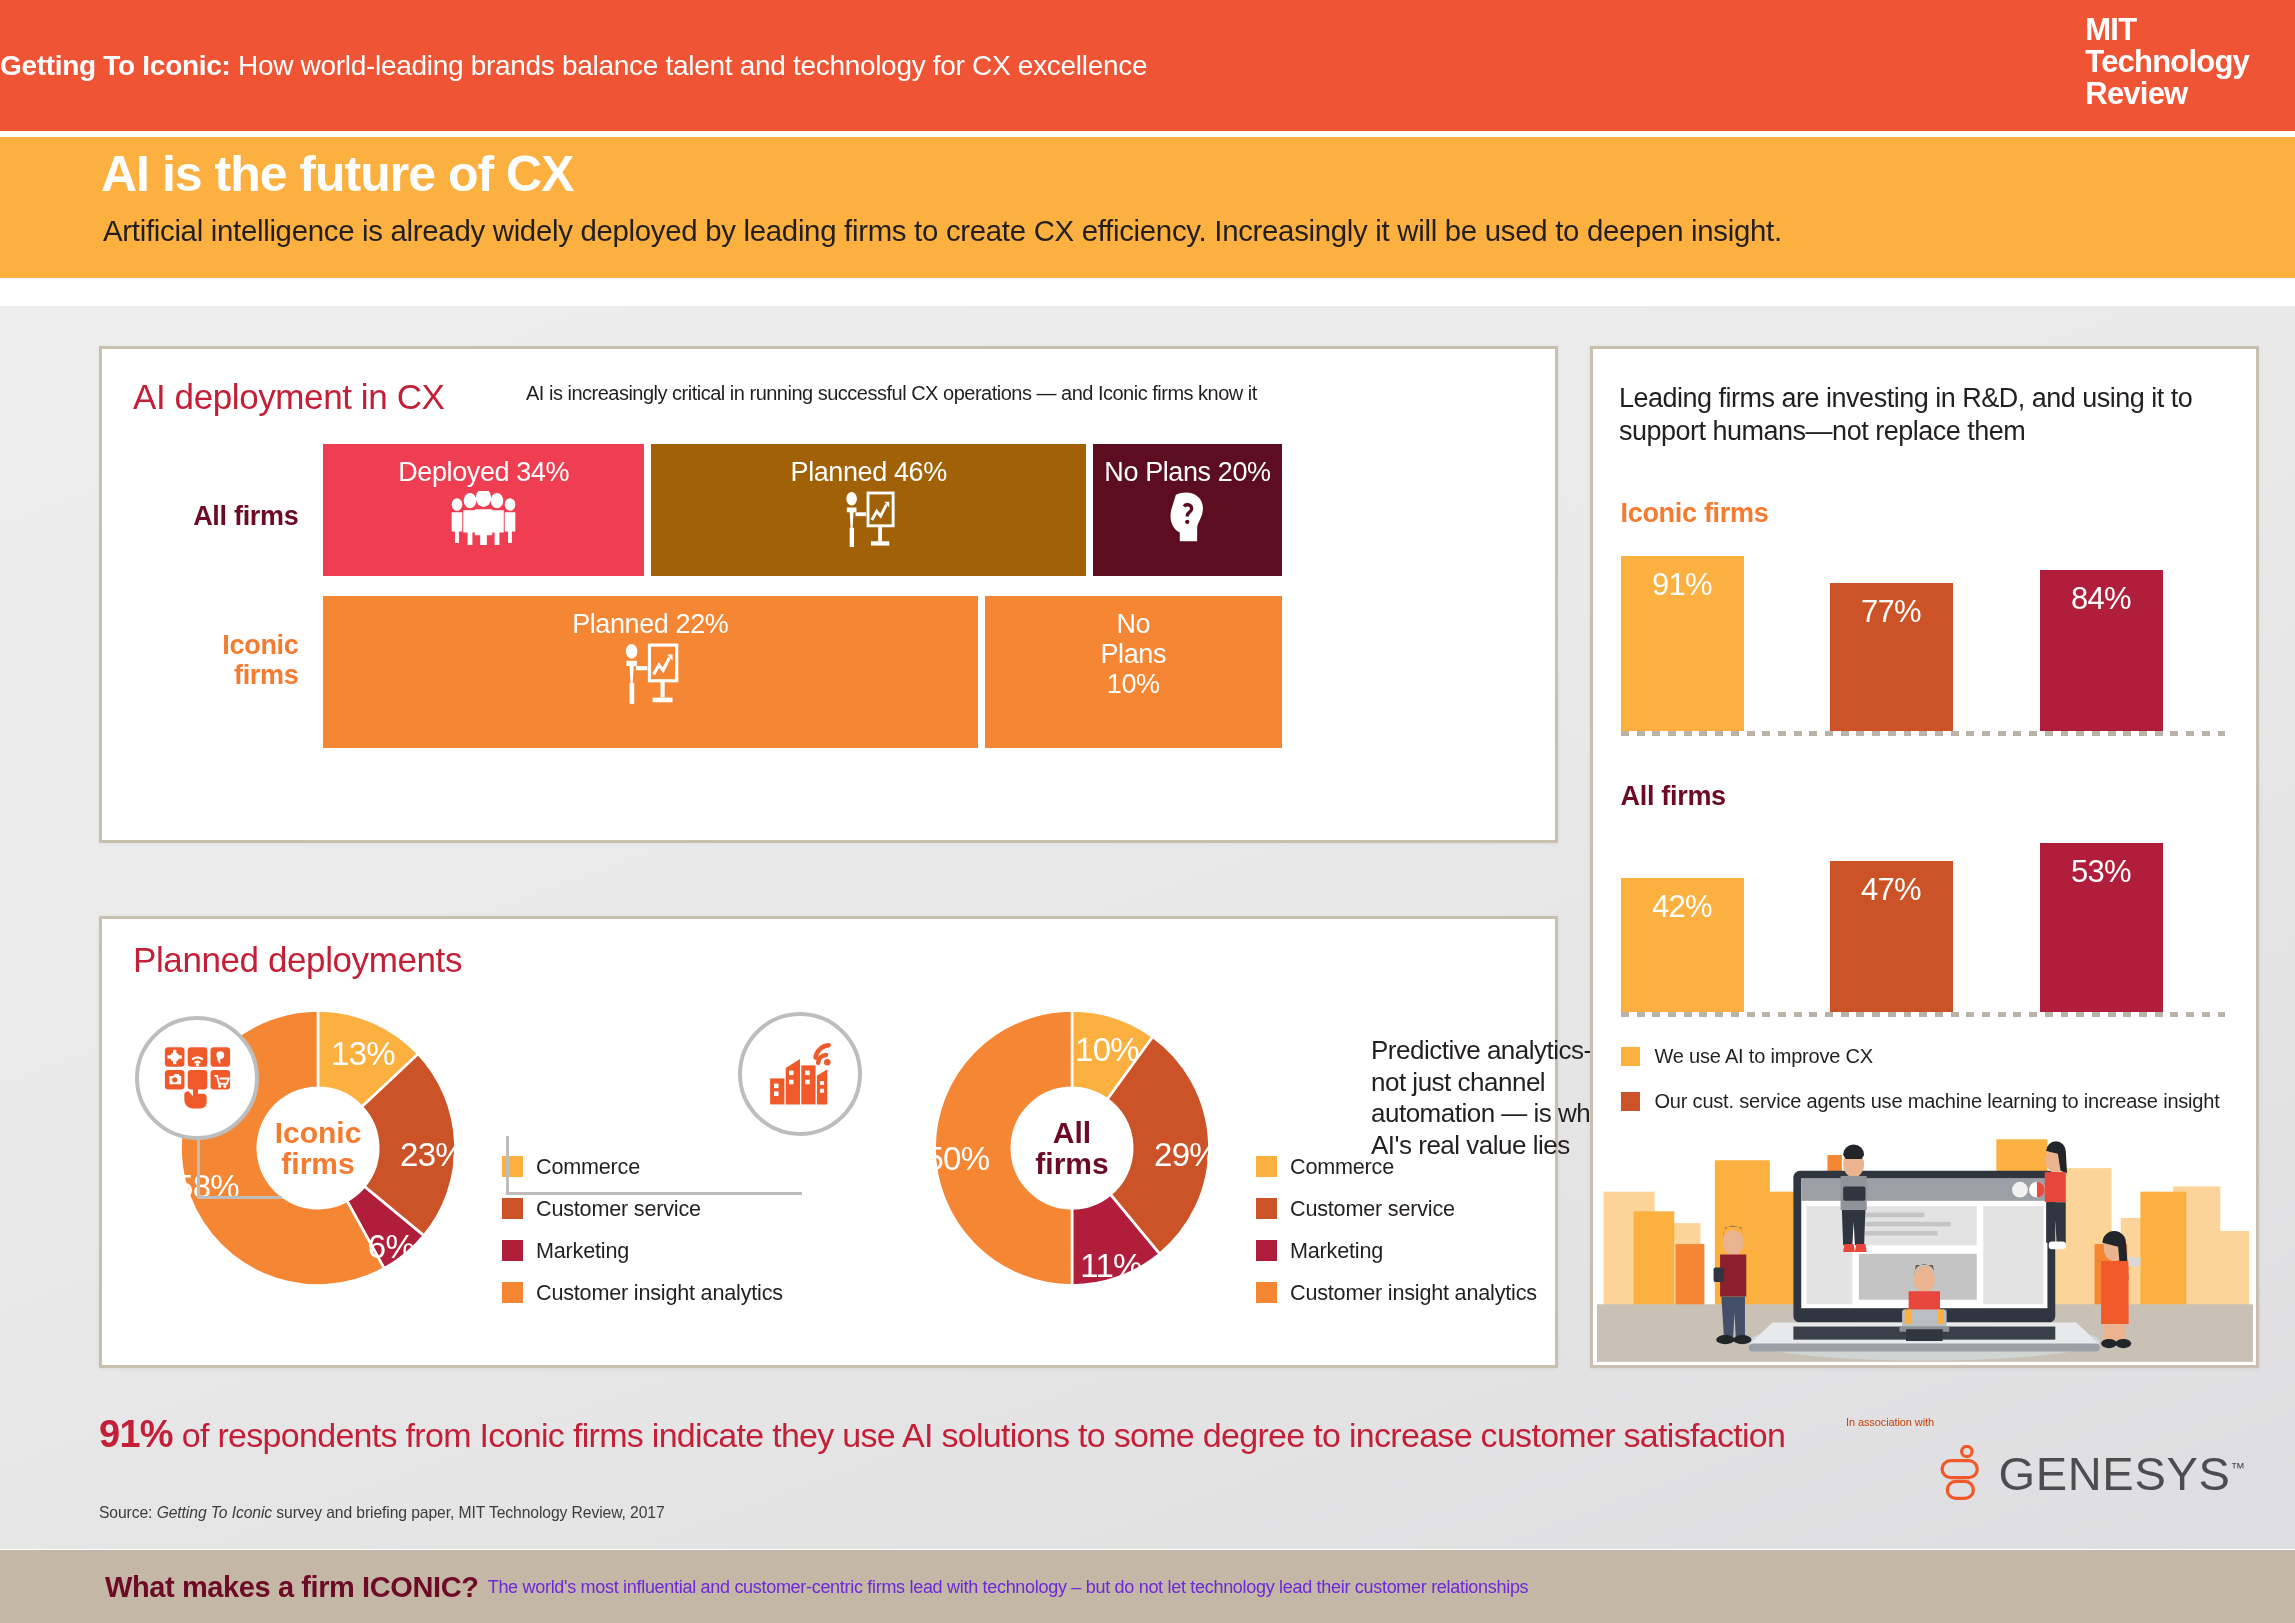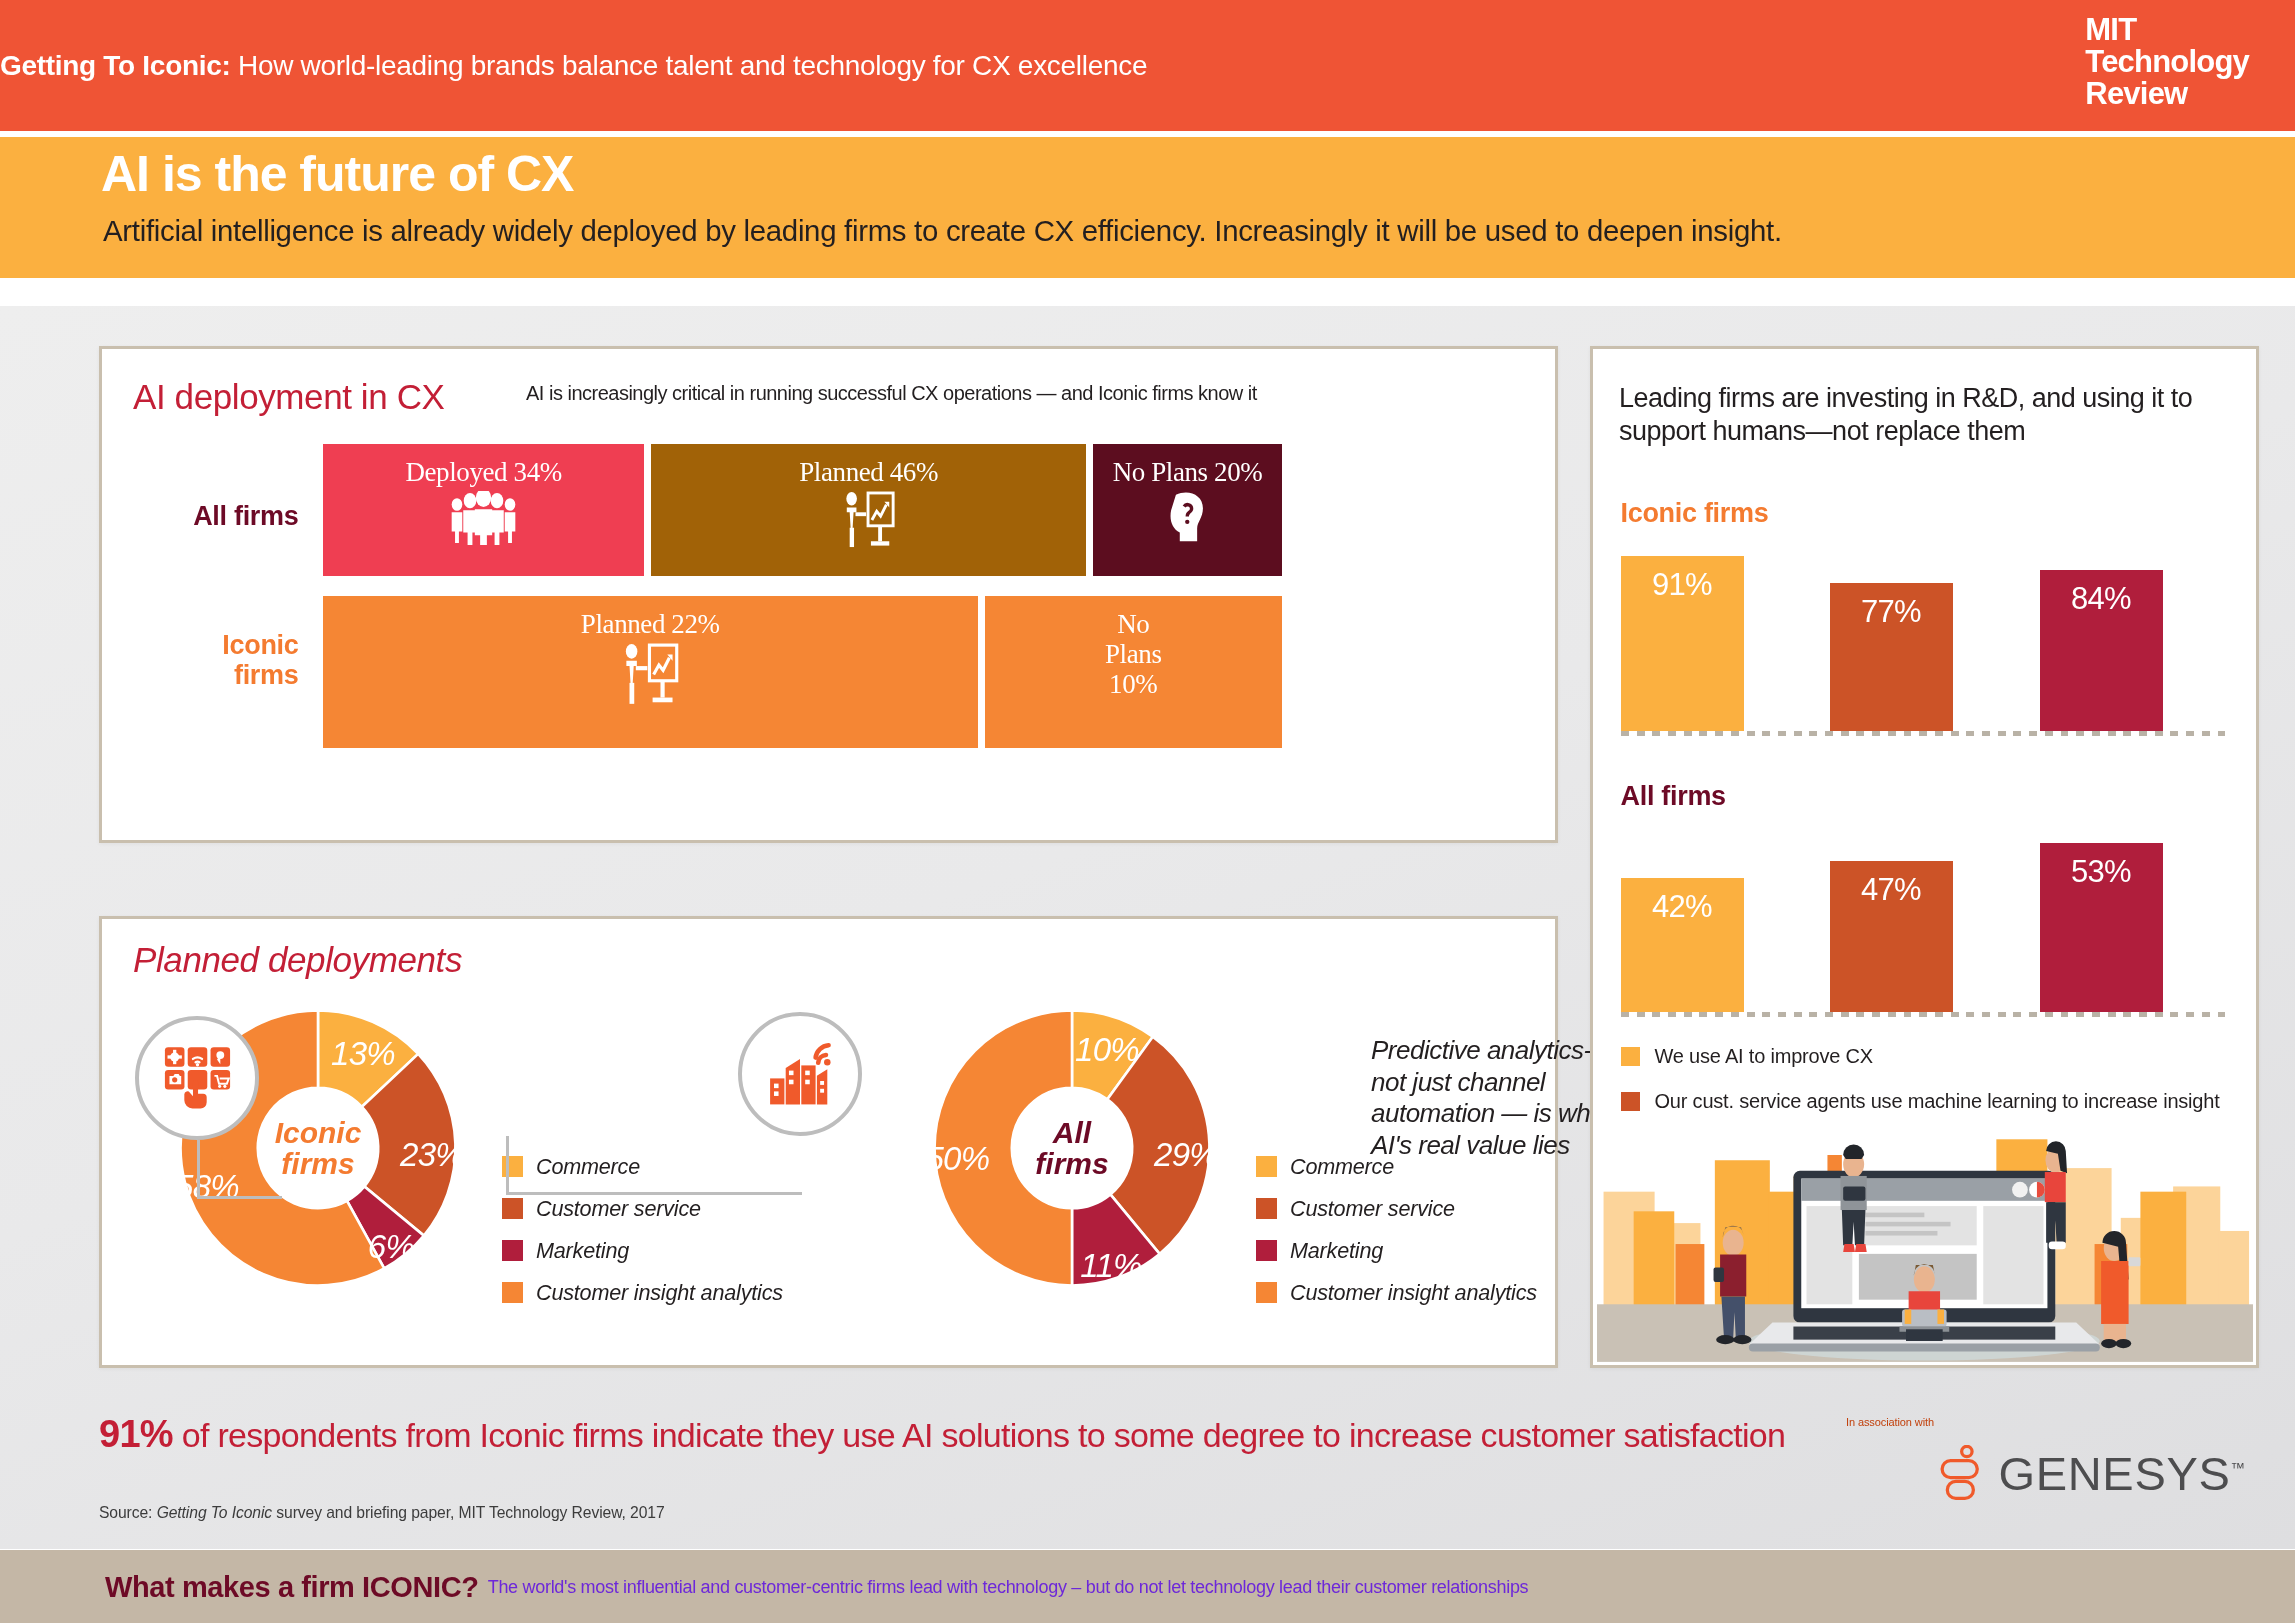--- a/index.html
+++ b/index.html
@@ -50,21 +50,21 @@
     background: linear-gradient(160deg, #eeeeee 0%, #e9e9ea 45%, #dedee0 100%);
   }
 
   
   .panel {
     position: absolute; background: #ffffff;
     border: 3.3px solid #c9bfae;
     box-shadow: 0 1.3px 3.9px rgba(0,0,0,0.05);
   }
   #panel-deployment { left: 99px; top: 346px; width: 1459px; height: 497px; }
-  #panel-donuts     { left: 99px; top: 916px; width: 1459px; height: 452px; font-style: italic; }
+  #panel-donuts     { left: 99px; top: 916px; width: 1459px; height: 452px; }
   #panel-rd         { left: 1590px; top: 346px; width: 669px; height: 1022px; }
 
   
   .dep-title {
     position: absolute; left: 31px; top: 27.5px;
     color: #c31f36; font-size: 35px; font-weight: 300; letter-spacing: -0.4px;
   }
   .dep-sub {
     position: absolute; left: 424px; top: 33px;
     color: #231f20; font-size: 20px; font-weight: 300; letter-spacing: -0.5px;
@@ -73,21 +73,20 @@
   .row-label {
     position: absolute; font-weight: 700; font-size: 27px; letter-spacing: -0.3px;
     text-align: right; line-height: 1.12;
   }
   #label-all    { left: 6.5px; top: 152px; width: 190px; color: #6d0a26; }
   #label-iconic { left: 6.5px; top: 281px; width: 190px; color: #f47b30; }
 
   .stack {
     position: absolute; left: 221px; display: flex; gap: 7px;
     width: 959px;
-    font-family: Liberation Serif, serif;
   }
   #stack-all    { top: 95px; height: 132px; }
   #stack-iconic { top: 247px; height: 152px; }
 
   .seg {
     position: relative; display: flex; flex-direction: column;
     align-items: center; justify-content: flex-start;
     color: #ffffff; overflow: hidden;
   }
   .seg-label {

